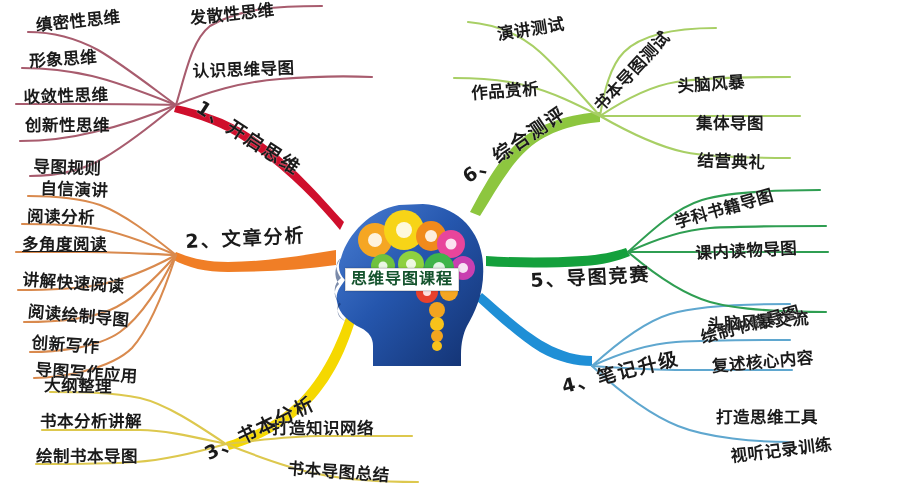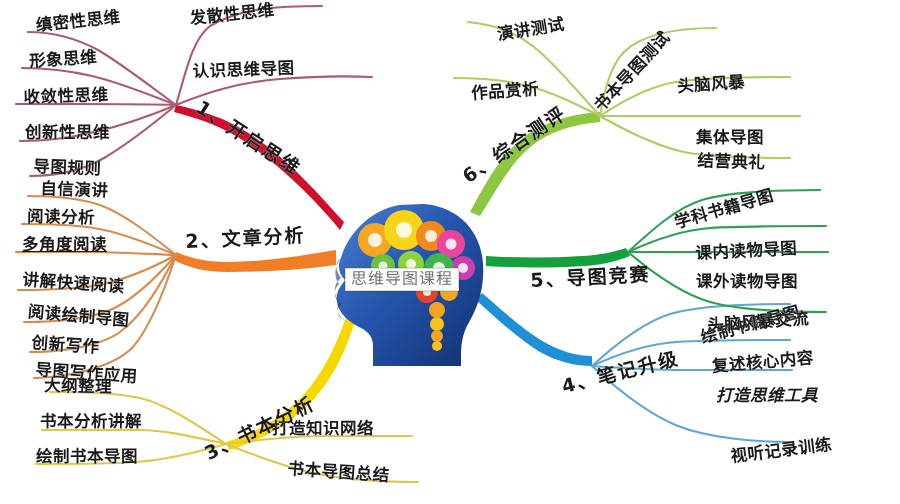--- a/index.html
+++ b/index.html
@@ -31,21 +31,21 @@
   
   .center-wrap{
     position:absolute;left:327px;top:196px;width:170px;height:172px;
   }
   .center-svg{position:absolute;left:0;top:0;width:170px;height:172px;}
   .center-title{
     position:absolute;left:18px;top:72px;
     background:#ffffff;
     border:1px solid #d8d8d8;
     padding:2px 5px 3px 5px;
-    font-size:16px;font-weight:400;color:#737373;
+    font-size:16px;font-weight:700;color:#14532d;
     letter-spacing:1px;
     line-height:1;
     box-shadow:0 0 2px rgba(0,0,0,.25);
   }
 </style>
 </head>
 <body>
 
 <div id="mindmap">
 
@@ -164,21 +164,21 @@
       </g>
     </svg>
     <div class="center-title">思维导图课程</div>
   </div>
 
   <div class="label lf-sub" style="left:191px;top:5px;transform:rotate(-6deg);">发散性思维</div>
   <div class="label lf-sub" style="left:193px;top:58px;transform:rotate(-2deg);">认识思维导图</div>
   <div class="label lf-sub" style="left:37px;top:12px;transform:rotate(-6deg);">缜密性思维</div>
   <div class="label lf-sub" style="left:30px;top:48px;transform:rotate(-4deg);">形象思维</div>
   <div class="label lf-sub" style="left:24px;top:84px;transform:rotate(-2deg);">收敛性思维</div>
-  <div class="label lf-sub" style="left:25px;top:119px;transform:rotate(0deg);text-align:right;">创新性思维</div>
+  <div class="label lf-sub" style="left:25px;top:112px;transform:rotate(0deg);text-align:right;">创新性思维</div>
   <div class="label lf-sub" style="left:33px;top:153px;transform:rotate(2deg);">导图规则</div>
   <div class="label lf-main" style="left:192px;top:88px;transform:rotate(33deg);">1、开启思维</div>
 
   <div class="label lf-sub" style="left:40px;top:175px;transform:rotate(2deg);">自信演讲</div>
   <div class="label lf-sub" style="left:27px;top:203px;transform:rotate(1deg);">阅读分析</div>
   <div class="label lf-sub" style="left:22px;top:231px;transform:rotate(0deg);text-decoration:underline;">多角度阅读</div>
   <div class="label lf-sub" style="left:22px;top:266px;transform:rotate(4deg);">讲解快速阅读</div>
   <div class="label lf-sub" style="left:27px;top:298px;transform:rotate(5deg);">阅读绘制导图</div>
   <div class="label lf-sub" style="left:31px;top:329px;transform:rotate(4deg);">创新写作</div>
   <div class="label lf-sub" style="left:35px;top:356px;transform:rotate(4deg);">导图写作应用</div>
@@ -186,31 +186,30 @@
 
   <div class="label lf-sub" style="left:44px;top:372px;transform:rotate(1deg);">大纲整理</div>
   <div class="label lf-sub" style="left:40px;top:408px;transform:rotate(0deg);">书本分析讲解</div>
   <div class="label lf-sub" style="left:272px;top:415px;transform:rotate(0deg);">打造知识网络</div>
   <div class="label lf-sub" style="left:36px;top:443px;transform:rotate(0deg);">绘制书本导图</div>
   <div class="label lf-sub" style="left:287px;top:455px;transform:rotate(4deg);">书本导图总结</div>
   <div class="label lf-main" style="left:211px;top:438px;transform:rotate(-26deg);">3、书本分析</div>
 
   <div class="label lf-sub" style="left:704px;top:324px;transform:rotate(-15deg);">绘制书籍导图</div>
   <div class="label lf-sub" style="left:713px;top:353px;transform:rotate(-5deg);">复述核心内容</div>
-  <div class="label lf-sub" style="left:716px;top:382px;transform:rotate(0deg);font-style:italic;">打造思维工具</div>
+  <div class="label lf-sub" style="left:716px;top:404px;transform:rotate(0deg);">打造思维工具</div>
   <div class="label lf-sub" style="left:732px;top:443px;transform:rotate(-7deg);">视听记录训练</div>
   <div class="label lf-main" style="left:565px;top:371px;transform:rotate(-14deg);">4、笔记升级</div>
 
   <div class="label lf-sub" style="left:678px;top:209px;transform:rotate(-16deg);">学科书籍导图</div>
   <div class="label lf-sub" style="left:696px;top:240px;transform:rotate(-3deg);">课内读物导图</div>
-  <div class="label lf-sub" style="left:696px;top:268px;transform:rotate(0deg);">课外读物导图</div>
   <div class="label lf-sub" style="left:708px;top:312px;transform:rotate(-4deg);">头脑风暴交流</div>
   <div class="label lf-main" style="left:531px;top:265px;transform:rotate(-3deg);">5、导图竞赛</div>
 
   <div class="label lf-sub" style="left:499px;top:21px;transform:rotate(-9deg);">演讲测试</div>
   <div class="label lf-sub" style="left:472px;top:80px;transform:rotate(-4deg);">作品赏析</div>
   <div class="label lf-sub" style="left:605px;top:92px;transform:rotate(-47deg);">书本导图测试</div>
   <div class="label lf-sub" style="left:678px;top:73px;transform:rotate(-4deg);">头脑风暴</div>
-  <div class="label lf-sub" style="left:696px;top:110px;transform:rotate(0deg);margin-top:14px;">集体导图</div>
+  <div class="label lf-sub" style="left:696px;top:110px;transform:rotate(0deg);">集体导图</div>
   <div class="label lf-sub" style="left:697px;top:147px;transform:rotate(2deg);">结营典礼</div>
   <div class="label lf-main" style="left:471px;top:161px;transform:rotate(-34deg);">6、综合测评</div>
 
 </div>
 
 </body></html>

